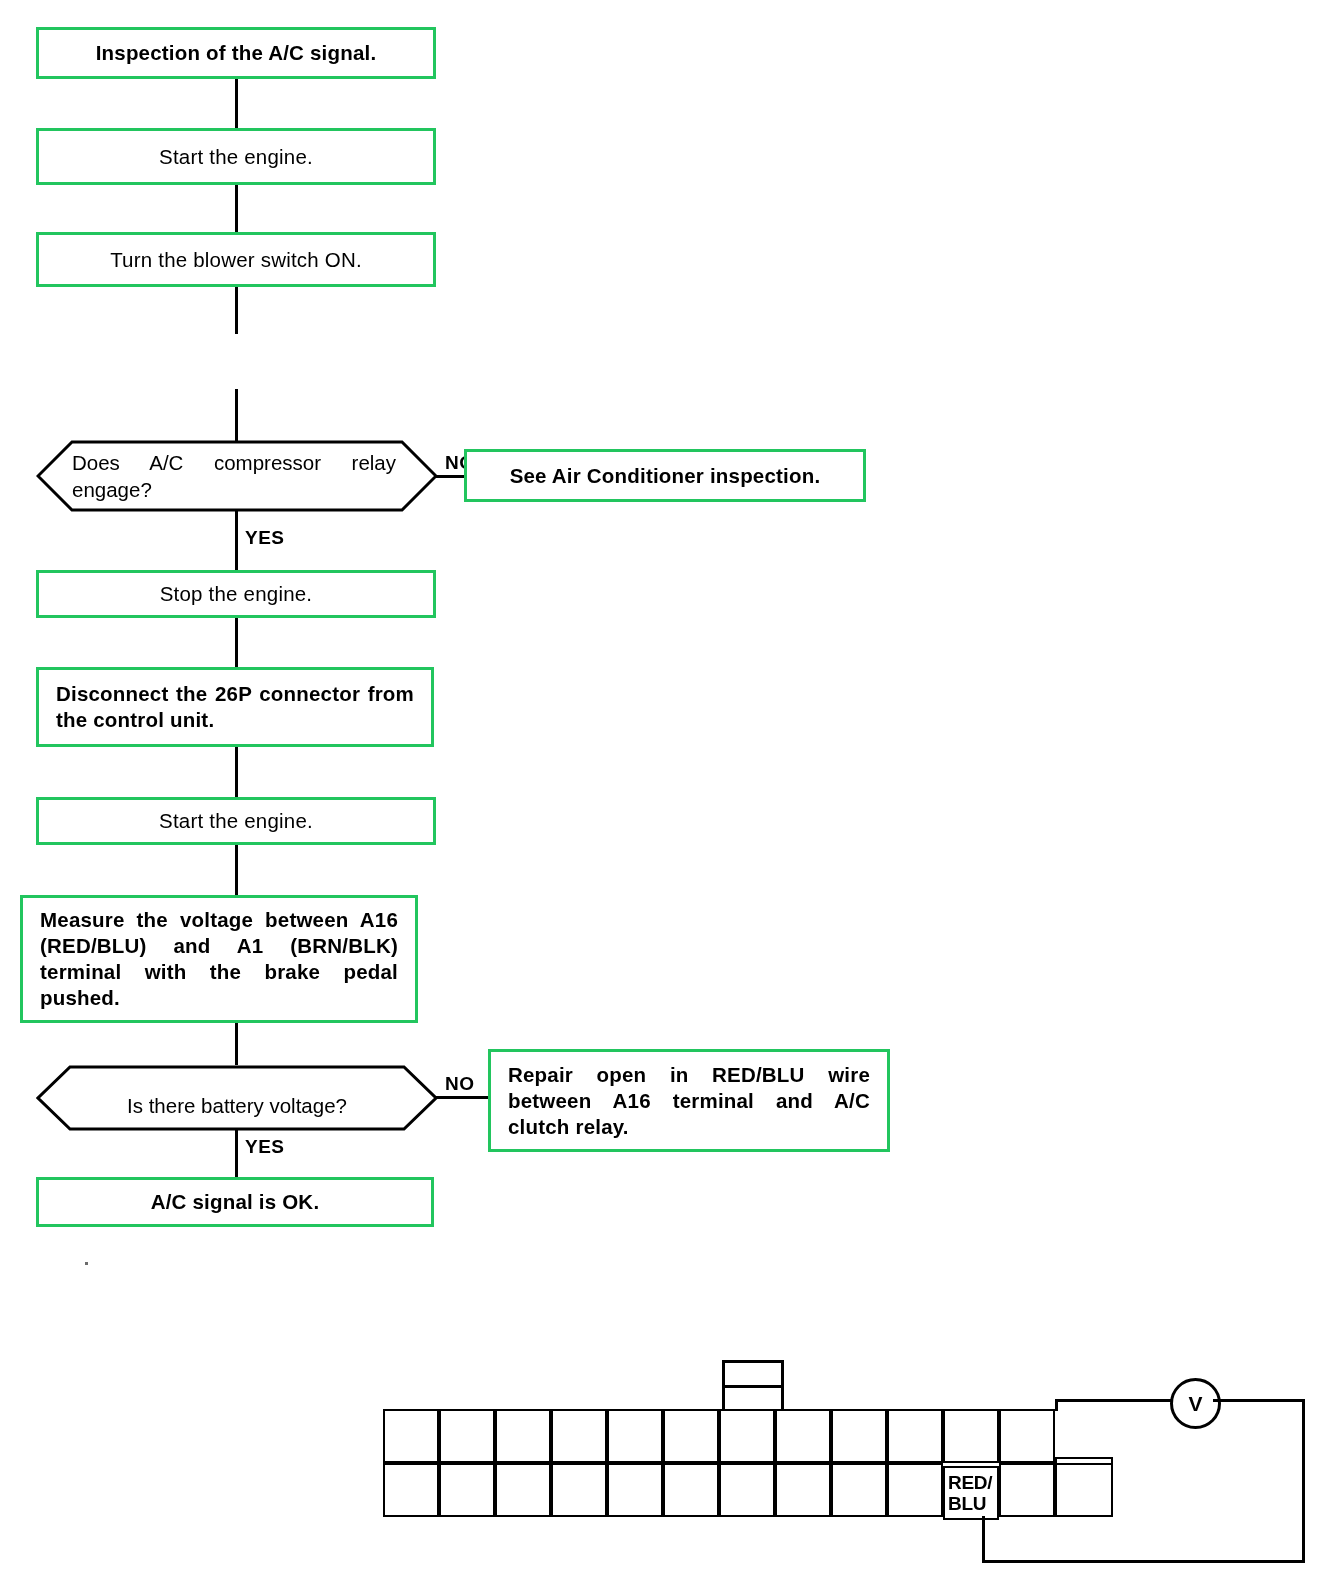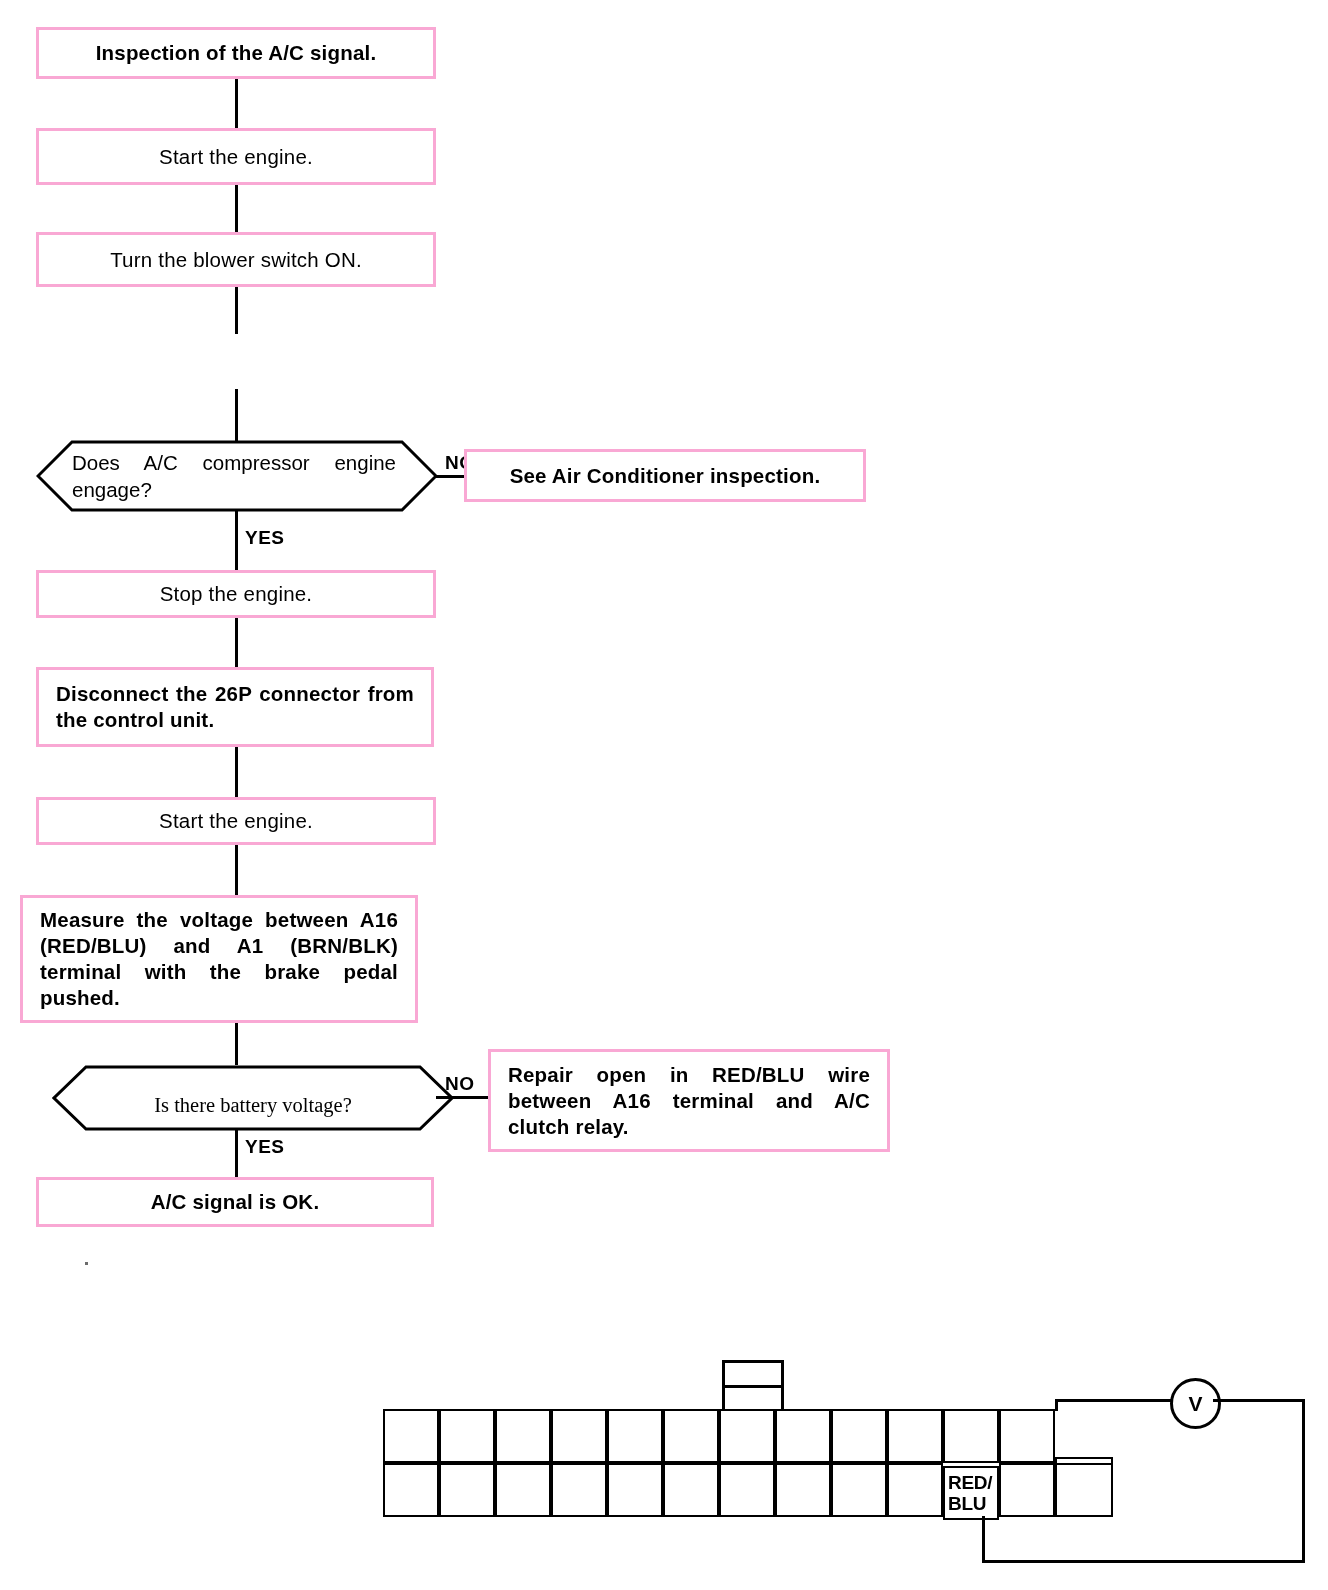--- a/index.html
+++ b/index.html
@@ -18,21 +18,21 @@
   #stage {
     position: absolute;
     left: 0; top: 0;
     width: 1328px;
     height: 1590px;
   }
 
   
   .pbox {
     position: absolute;
-    border: 3px solid #f9a8d4;
+    border: 3px solid #22c55e;
     box-sizing: border-box;
     background: #fff;
     display: flex;
     align-items: center;
   }
   .pbox .txt {
     width: 100%;
     padding: 0 17px;
     font-size: 20.5px;
     line-height: 26px;
@@ -152,21 +152,21 @@
   <div class="vline" style="left:235px; top:287px; height:47px;"></div>
 
 
   <div class="vline" style="left:235px; top:389px; height:52px;"></div>
 
   <div class="hex" style="left:36px; top:440px; width:402px; height:72px;">
     <svg width="402" height="72" viewBox="0 0 402 72">
       <polygon points="36,2 366,2 400,36 366,70 36,70 2,36" fill="#ffffff" stroke="#000000" stroke-width="3"></polygon>
     </svg>
     <div class="htxt just" style="padding:0 42px 0 36px;">
-      <span class="txt" style="text-align:justify; text-align-last:left;">Does A/C compressor engine engage?</span>
+      <span class="txt" style="text-align:justify; text-align-last:left;">Does A/C compressor relay engage?</span>
     </div>
   </div>
 
   <div class="hline" style="left:436px; top:475px; width:54px;"></div>
   <div class="lbl" style="left:445px; top:452px;">NO</div>
 
   <div class="pbox center bold" style="left:464px; top:449px; width:402px; height:53px;">
     <div class="txt">See Air Conditioner inspection.</div>
   </div>
 
@@ -190,21 +190,21 @@
   </div>
 
   <div class="vline" style="left:235px; top:845px; height:50px;"></div>
 
   <div class="pbox just bold" style="left:20px; top:895px; width:398px; height:128px;">
     <div class="txt">Measure the voltage between A16 (RED/BLU) and A1 (BRN/BLK) terminal with the brake pedal pushed.</div>
   </div>
 
   <div class="vline" style="left:235px; top:1023px; height:42px;"></div>
 
-  <div class="hex" style="left:52px; top:1065px; width:402px; height:80px;font-family:Liberation Serif, serif;">
+  <div class="hex" style="left:36px; top:1065px; width:402px; height:80px;">
     <svg width="402" height="66" viewBox="0 0 402 66">
       <polygon points="34,2 368,2 400,33 368,64 34,64 2,33" fill="#ffffff" stroke="#000000" stroke-width="3"></polygon>
     </svg>
     <div class="htxt" style="padding:0 36px;">
       <span class="txt" style="text-align:center;">Is there battery voltage?</span>
     </div>
   </div>
 
   <div class="hline" style="left:436px; top:1096px; width:54px;"></div>
   <div class="lbl" style="left:445px; top:1073px;">NO</div>

